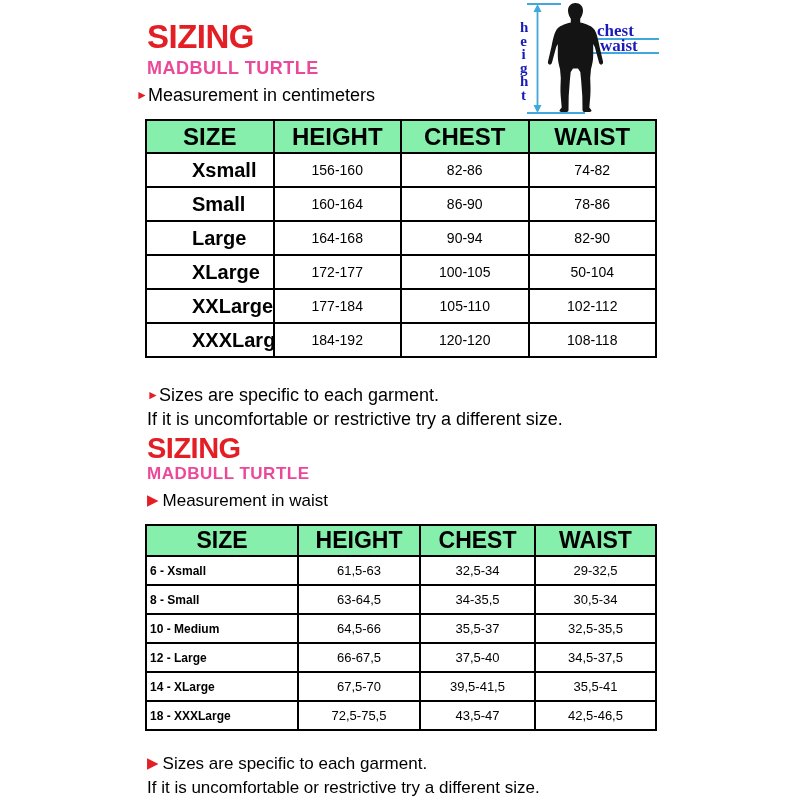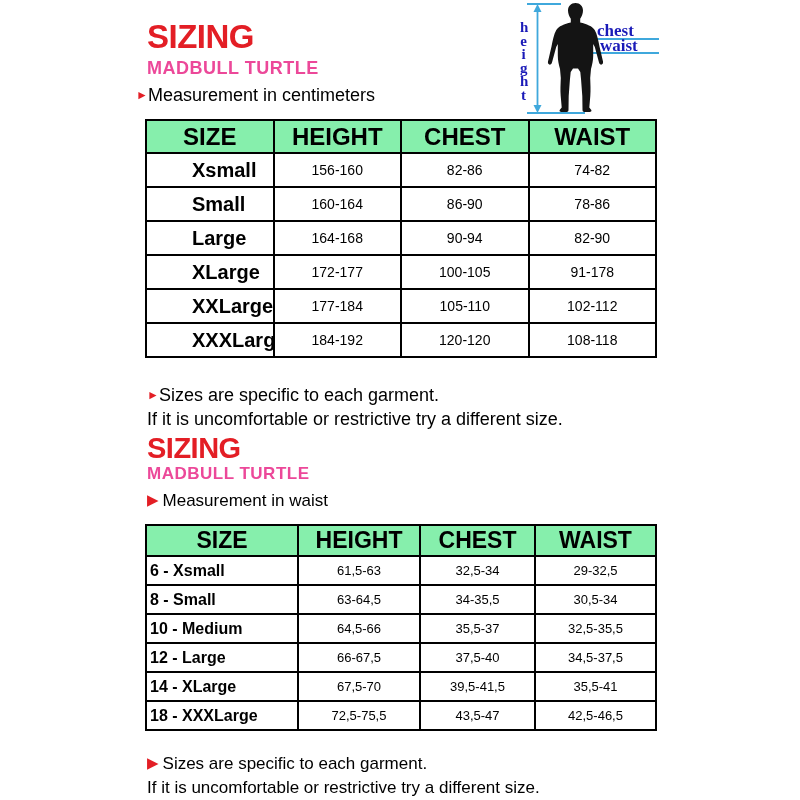--- a/index.html
+++ b/index.html
@@ -42,21 +42,21 @@
   .table1 td{font-size:14px;height:30px;}
   .table1 td.c0{font-size:20px;padding-left:45px;}
 
   .table2{left:145px;top:524px;width:510px;}
   .table2 col.col0{width:152px;}
   .table2 col.col1{width:122px;}
   .table2 col.col2{width:115px;}
   .table2 col.col3{width:121px;}
   .table2 th{font-size:23px;height:27px;}
   .table2 td{font-size:13px;height:25px;}
-  .table2 td.c0{font-size:16px;}
+  .table2 td.c0{font-size:12px;}
 
   
   .figure{left:503px;top:0px;width:162px;height:119px;}
   .fig-label{
     position:absolute;font-family:"Liberation Serif",serif;font-weight:bold;
     color:#1a1ab8;font-size:17px;line-height:15px;
   }
   .height-label{
     left:17px;top:21px;width:9px;font-size:15px;line-height:13.5px;
     letter-spacing:2px;word-break:break-all;text-align:center;
@@ -153,21 +153,21 @@
         <tr>
           <td class="c0">Large</td>
           <td>164-168</td>
           <td>90-94</td>
           <td>82-90</td>
         </tr>
         <tr>
           <td class="c0">XLarge</td>
           <td>172-177</td>
           <td>100-105</td>
-          <td>91-178</td>
+          <td>50-104</td>
         </tr>
         <tr>
           <td class="c0">XXLarge</td>
           <td>177-184</td>
           <td>105-110</td>
           <td>102-112</td>
         </tr>
         <tr>
           <td class="c0">XXXLarge</td>
           <td>184-192</td>

